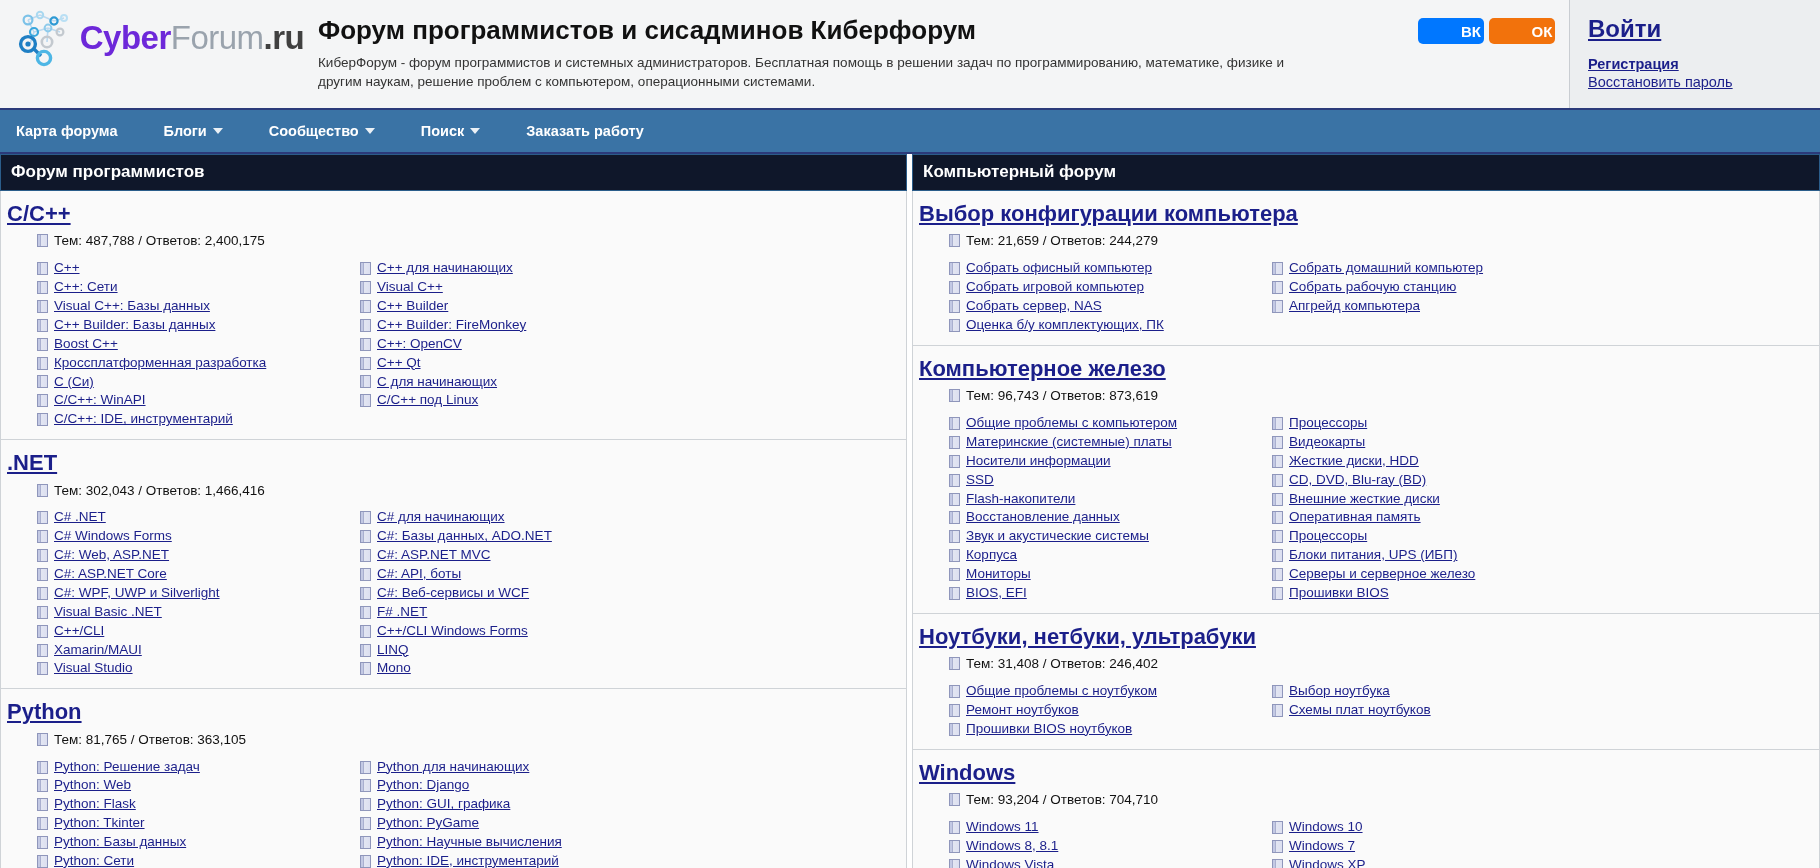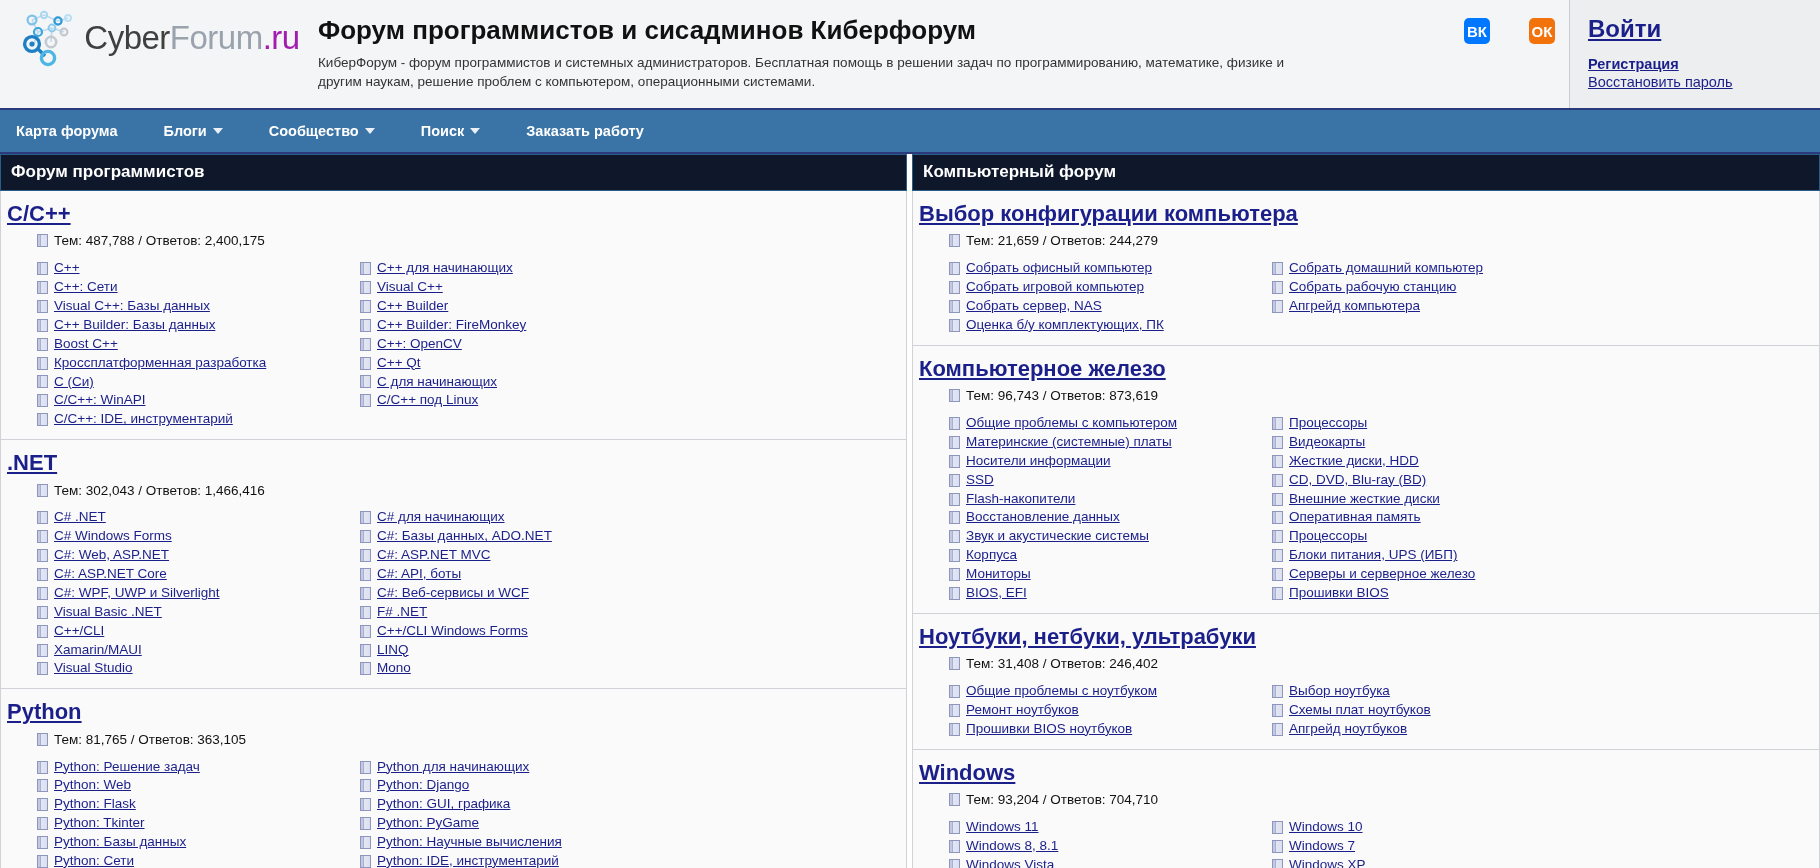--- a/index.html
+++ b/index.html
@@ -50,23 +50,23 @@
     align-items: center;
     gap: 4px;
   }
   .logo-mark { width: 62px; height: 62px; }
   .logo-text {
     font-size: 33px;
     letter-spacing: -0.5px;
     line-height: 1;
     white-space: nowrap;
   }
-  .logo-cyber { color: #404040; font-weight: 400; }
+  .logo-cyber { color: #6d28d9; font-weight: 700; }
   .logo-forum { color: #9aa3ad; font-weight: 400; }
-  .logo-ru { color: #a21caf; font-weight: 400; }
+  .logo-ru { color: #404040; font-weight: 700; }
 
   .header-titles {
     padding-top: 16px;
     padding-right: 14px;
     flex: 1 1 auto;
   }
   .site-title {
     font-size: 26px;
     font-weight: bold;
     color: #111;
@@ -84,23 +84,24 @@
     align-items: flex-start;
     gap: 5px;
     padding: 18px 14px 0 0;
   }
   .soc {
     width: 26px; height: 26px;
     border-radius: 5px;
     display: flex; align-items: center; justify-content: center;
     color: #fff; font-weight: bold; font-size: 15px;
     font-family: "Liberation Sans", sans-serif;
+    padding-left: 40px;
   }
   .soc-vk { background: #0077ff; }
-  .soc-ok { background: #f2720c; margin-left: 34px; }
+  .soc-ok { background: #f2720c; }
 
   .header-right {
     width: 250px;
     min-width: 250px;
     background: #eceef0;
     padding: 16px 0 0 18px;
     box-sizing: border-box;
   }
   .login-link {
     display: inline-block;
@@ -668,24 +669,20 @@
                 <a href="#" class="sub-link">Ремонт ноутбуков</a>
               </div>
               <div class="sub-item">
                 <span class="folder-ico"></span>
                 <a href="#" class="sub-link">Схемы плат ноутбуков</a>
               </div>
               <div class="sub-item">
                 <span class="folder-ico"></span>
                 <a href="#" class="sub-link">Прошивки BIOS ноутбуков</a>
               </div>
-              <div class="sub-item">
-                <span class="folder-ico"></span>
-                <a href="#" class="sub-link">Апгрейд ноутбуков</a>
-              </div>
             </div></div>
           <div class="forum-block"><a href="#" class="forum-title">Windows</a><div class="forum-stats"><span class="folder-ico"></span><span>Тем: 93,204 / Ответов: 704,710</span></div><div class="sub-grid">
               <div class="sub-item">
                 <span class="folder-ico"></span>
                 <a href="#" class="sub-link">Windows 11</a>
               </div>
               <div class="sub-item">
                 <span class="folder-ico"></span>
                 <a href="#" class="sub-link">Windows 10</a>
               </div>

